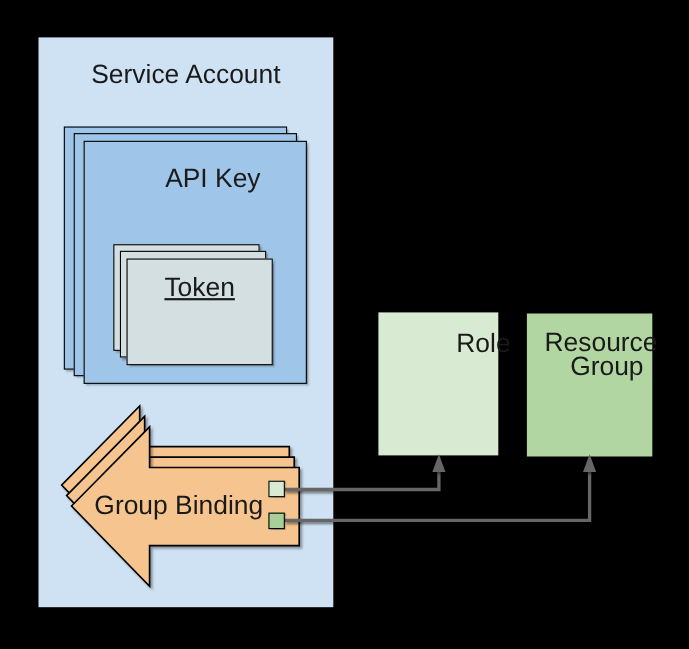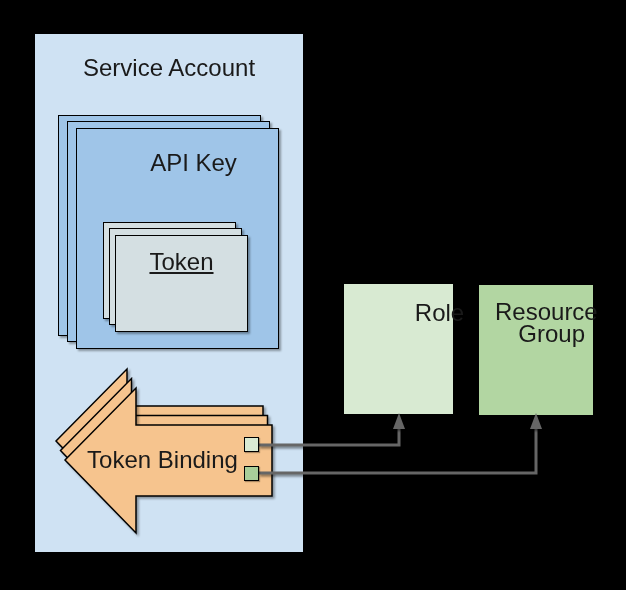--- a/index.html
+++ b/index.html
@@ -87,17 +87,17 @@
       <polygon class="conn-head" points="536,413 530,429 542,429"></polygon>
     </g>
   </svg>
 
   <div class="port port-role"></div>
   <div class="port port-rg"></div>
 
   <div class="label sa-label">Service Account</div>
   <div class="label api-label">API Key</div>
   <div class="label token-label">Token</div>
-  <div class="label rb-label">Token Binding</div>
+  <div class="label rb-label">Group Binding</div>
   <div class="label role-label">Role</div>
   <div class="label rg-label">Resource Group</div>
 
 </div>
 
 </body></html>

